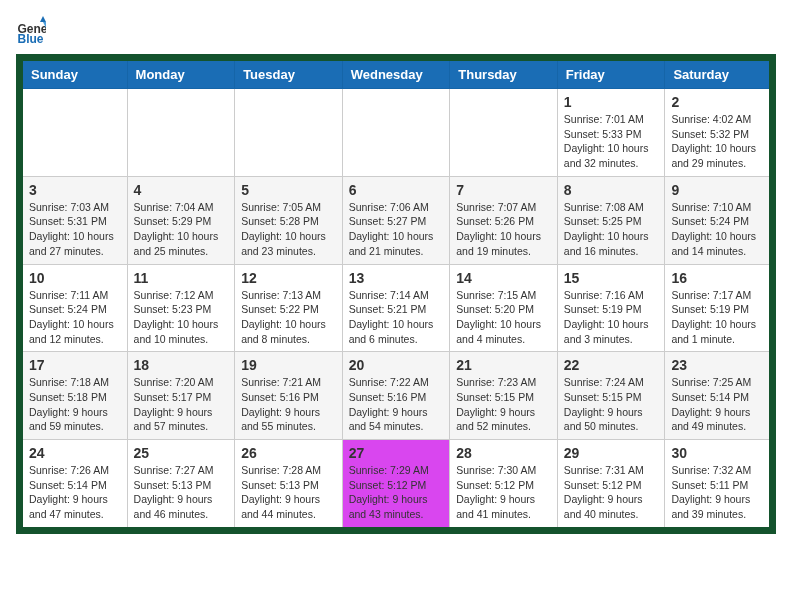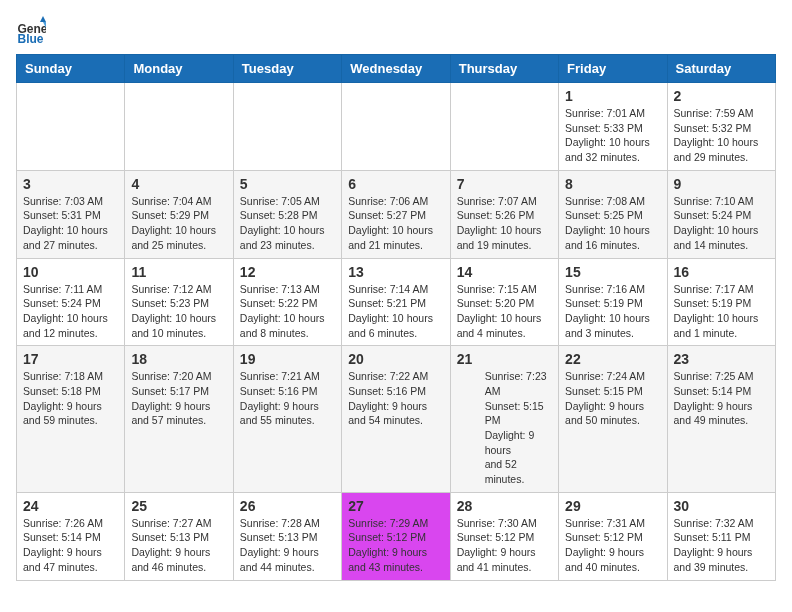--- a/index.html
+++ b/index.html
@@ -33,21 +33,21 @@
       font-weight: normal;
       color: #333;
     }
     .subtitle {
       font-size: 16px;
       color: #555;
     }
     .calendar {
       width: 100%;
       border-collapse: collapse;
-      border: 1px solid #14532d;
+      border: 7px solid #14532d;
     }
     .calendar th {
       background-color: #1a6db5;
       color: #fff;
       text-align: left;
       padding: 6px 8px;
       font-size: 13px;
       font-weight: bold;
       border: 1px solid #1565a8;
     }
@@ -121,21 +121,21 @@
         <td class="empty" style="background: rgb(255, 255, 255);"></td>
         <td style="background: rgb(255, 255, 255);">
           <span class="day-number">1</span>
           <div class="day-info" style="white-space: pre-line;">Sunrise: 7:01 AM
 Sunset: 5:33 PM
 Daylight: 10 hours
 and 32 minutes.</div>
         </td>
         <td style="background: rgb(255, 255, 255);">
           <span class="day-number">2</span>
-          <div class="day-info" style="white-space: pre-line;">Sunrise: 7:59 AM
+          <div class="day-info" style="white-space: pre-line;">Sunrise: 4:02 AM
 Sunset: 5:32 PM
 Daylight: 10 hours
 and 29 minutes.</div>
         </td>
       </tr>
       <tr>
         <td style="background: rgb(245, 245, 245);">
           <span class="day-number">3</span>
           <div class="day-info" style="white-space: pre-line;">Sunrise: 7:03 AM
 Sunset: 5:31 PM
@@ -260,21 +260,21 @@
         </td>
         <td style="background: rgb(245, 245, 245);">
           <span class="day-number">20</span>
           <div class="day-info" style="white-space: pre-line;">Sunrise: 7:22 AM
 Sunset: 5:16 PM
 Daylight: 9 hours
 and 54 minutes.</div>
         </td>
         <td style="background: rgb(245, 245, 245);">
           <span class="day-number">21</span>
-          <div class="day-info" style="white-space: pre-line; margin-left: 28px;">Sunrise: 7:23 AM
+          <div class="day-info" style="white-space: pre-line;">Sunrise: 7:23 AM
 Sunset: 5:15 PM
 Daylight: 9 hours
 and 52 minutes.</div>
         </td>
         <td style="background: rgb(245, 245, 245);">
           <span class="day-number">22</span>
           <div class="day-info" style="white-space: pre-line;">Sunrise: 7:24 AM
 Sunset: 5:15 PM
 Daylight: 9 hours
 and 50 minutes.</div>

